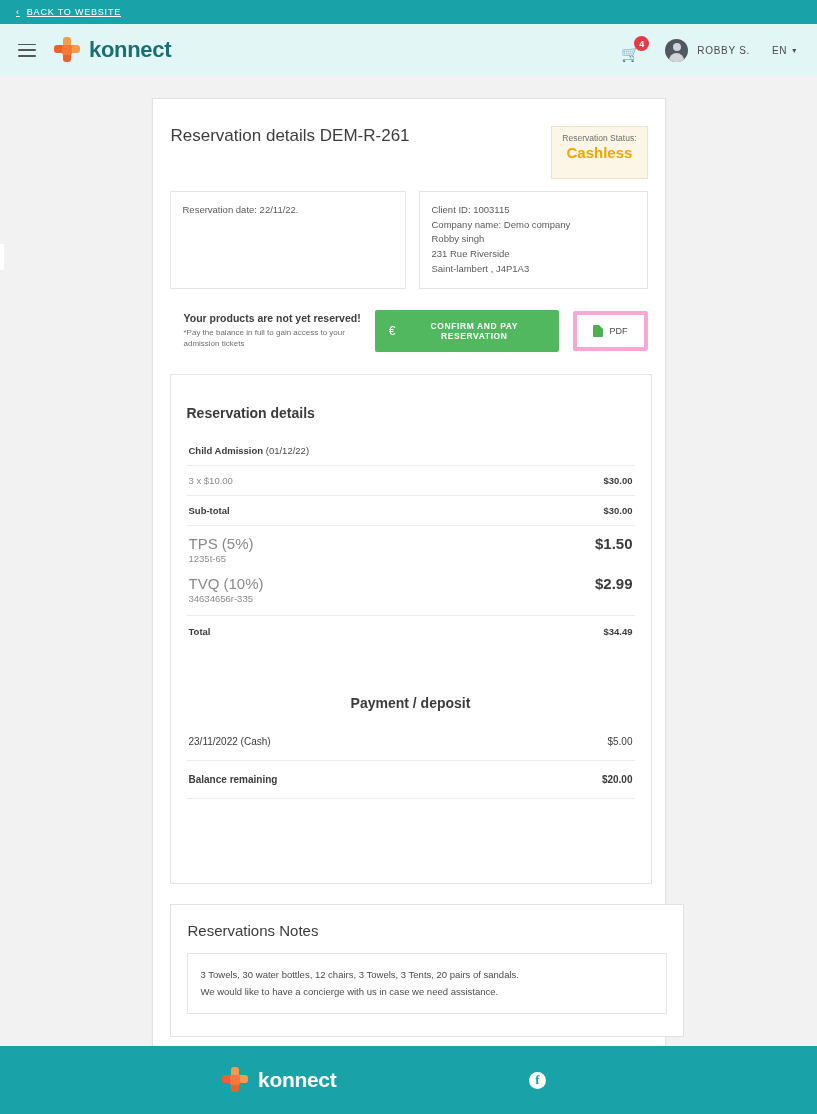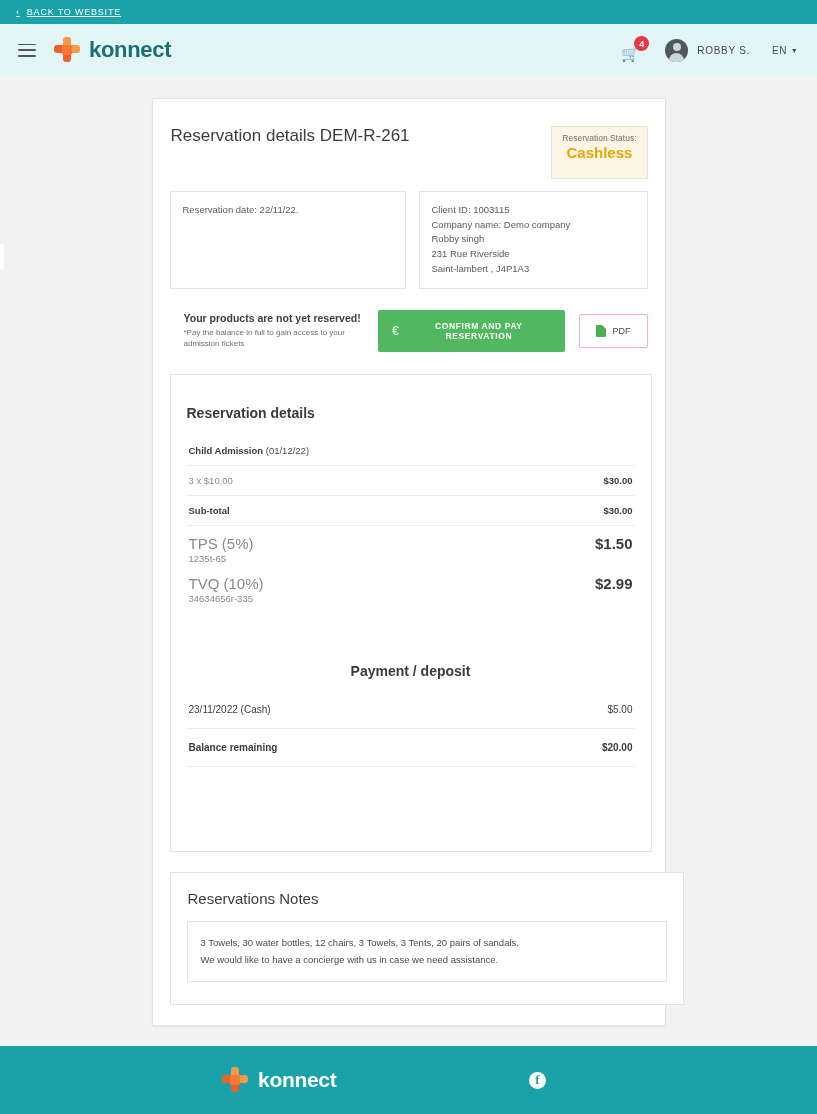--- a/index.html
+++ b/index.html
@@ -223,21 +223,21 @@
     gap: 8px;
     cursor: pointer;
     border-radius: 2px;
   }
   .btn-pay .euro {
     font-size: 12px;
     font-weight: normal;
   }
   .btn-pdf {
     background: #fff;
-    border: 1px solid #f9a8d4;
+    border: 4px solid #f9a8d4;
     border-radius: 2px;
     font-size: 9px;
     color: #4a4a4a;
     padding: 10px 16px;
     display: flex;
     align-items: center;
     gap: 7px;
     cursor: pointer;
   }
   .pdf-glyph {
@@ -476,20 +476,24 @@
             <span class="amt">$1.50</span>
           </div>
           <div class="tax-ref">1235t-65</div>
           <div class="tax-line">
             <span>TVQ (10%)</span>
             <span class="amt">$2.99</span>
           </div>
           <div class="tax-ref">34634656r-335</div>
         </div>
 
+        <div class="total-row">
+          <span>Total</span>
+          <span>$34.49</span>
+        </div>
 
         <div class="pay-title">Payment / deposit</div>
 
         <div class="pay-row">
           <span>23/11/2022 (Cash)</span>
           <span>$5.00</span>
         </div>
         <div class="pay-row bold">
           <span>Balance remaining</span>
           <span>$20.00</span>

